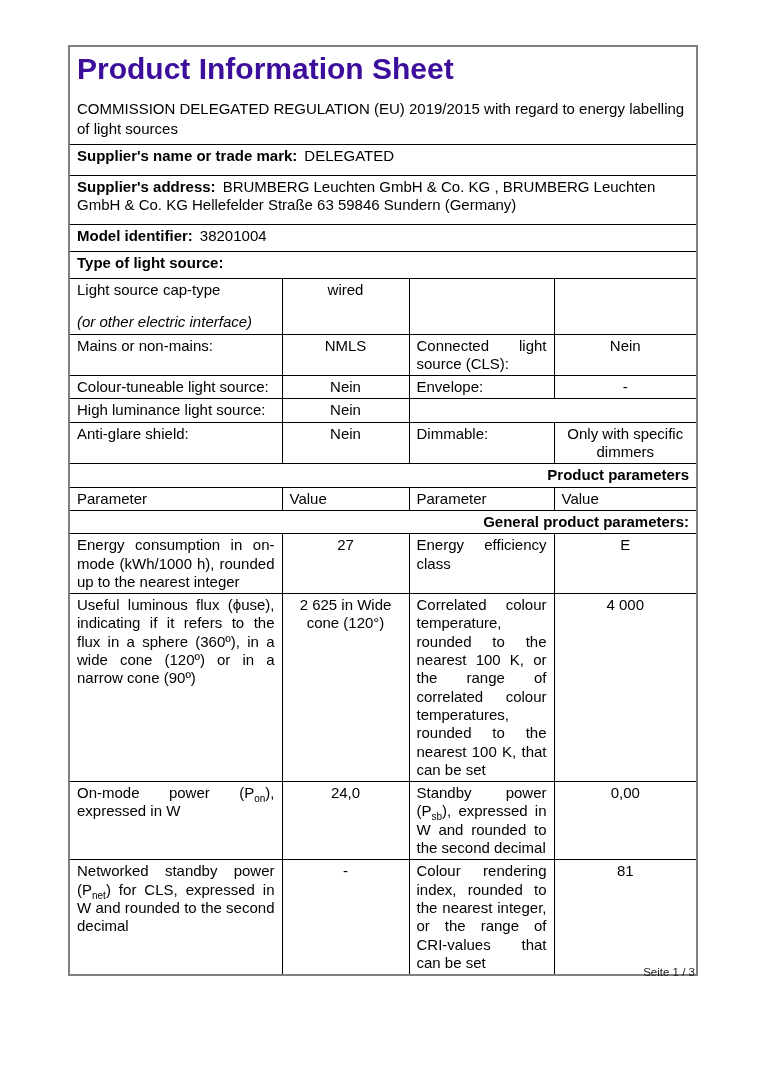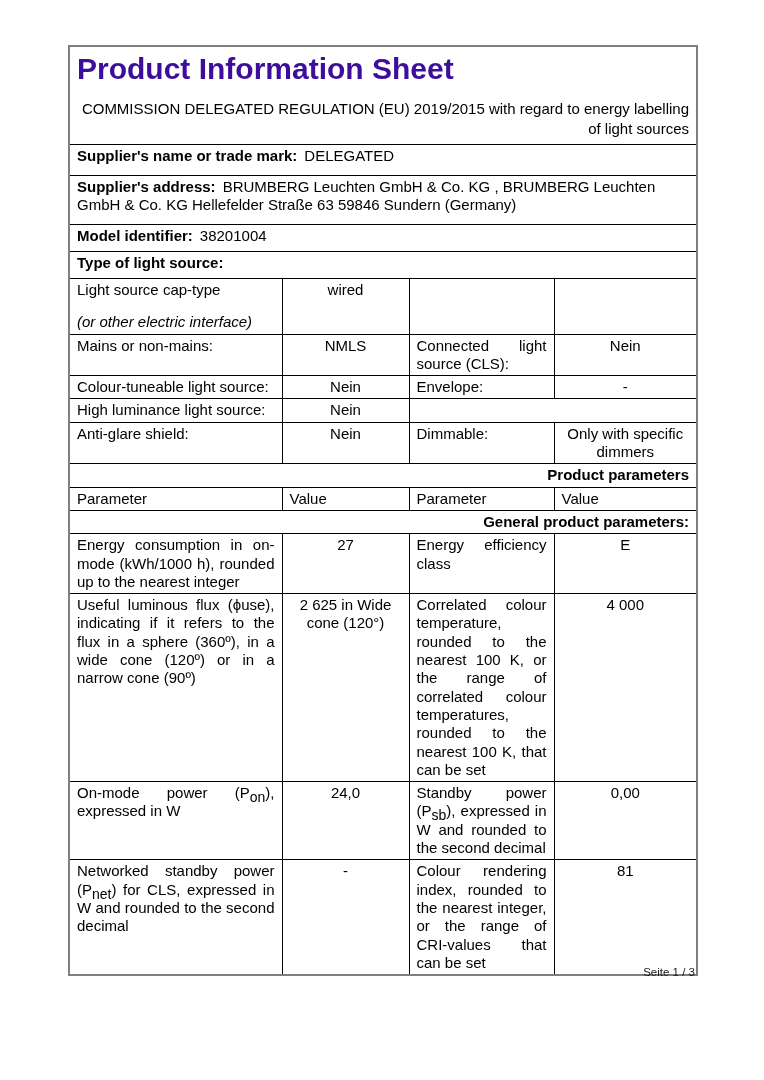--- a/index.html
+++ b/index.html
@@ -44,25 +44,24 @@
     font-weight: bold;
     color: #3d0d9c;
     margin: 3px 0 10px 0;
     line-height: 1.1;
     letter-spacing: 0px;
   }
   p.doc-subtitle {
     font-size: 15px;
     margin: 14px 0 4px 0;
     line-height: 1.3;
-    text-align: right;
   }
   .labelvalue .lv-value { margin-left: 7px; }
   .line2gap { margin-top: 14px; font-style: italic; }
-  sub { font-size: 14px; line-height: 0; }
+  sub { font-size: 10px; line-height: 0; }
   .footer {
     position: absolute;
     right: 69px;
     top: 966px;
     font-size: 11.5px;
     color: #1a1a1a;
   }
 </style>
 </head>
 <body>

